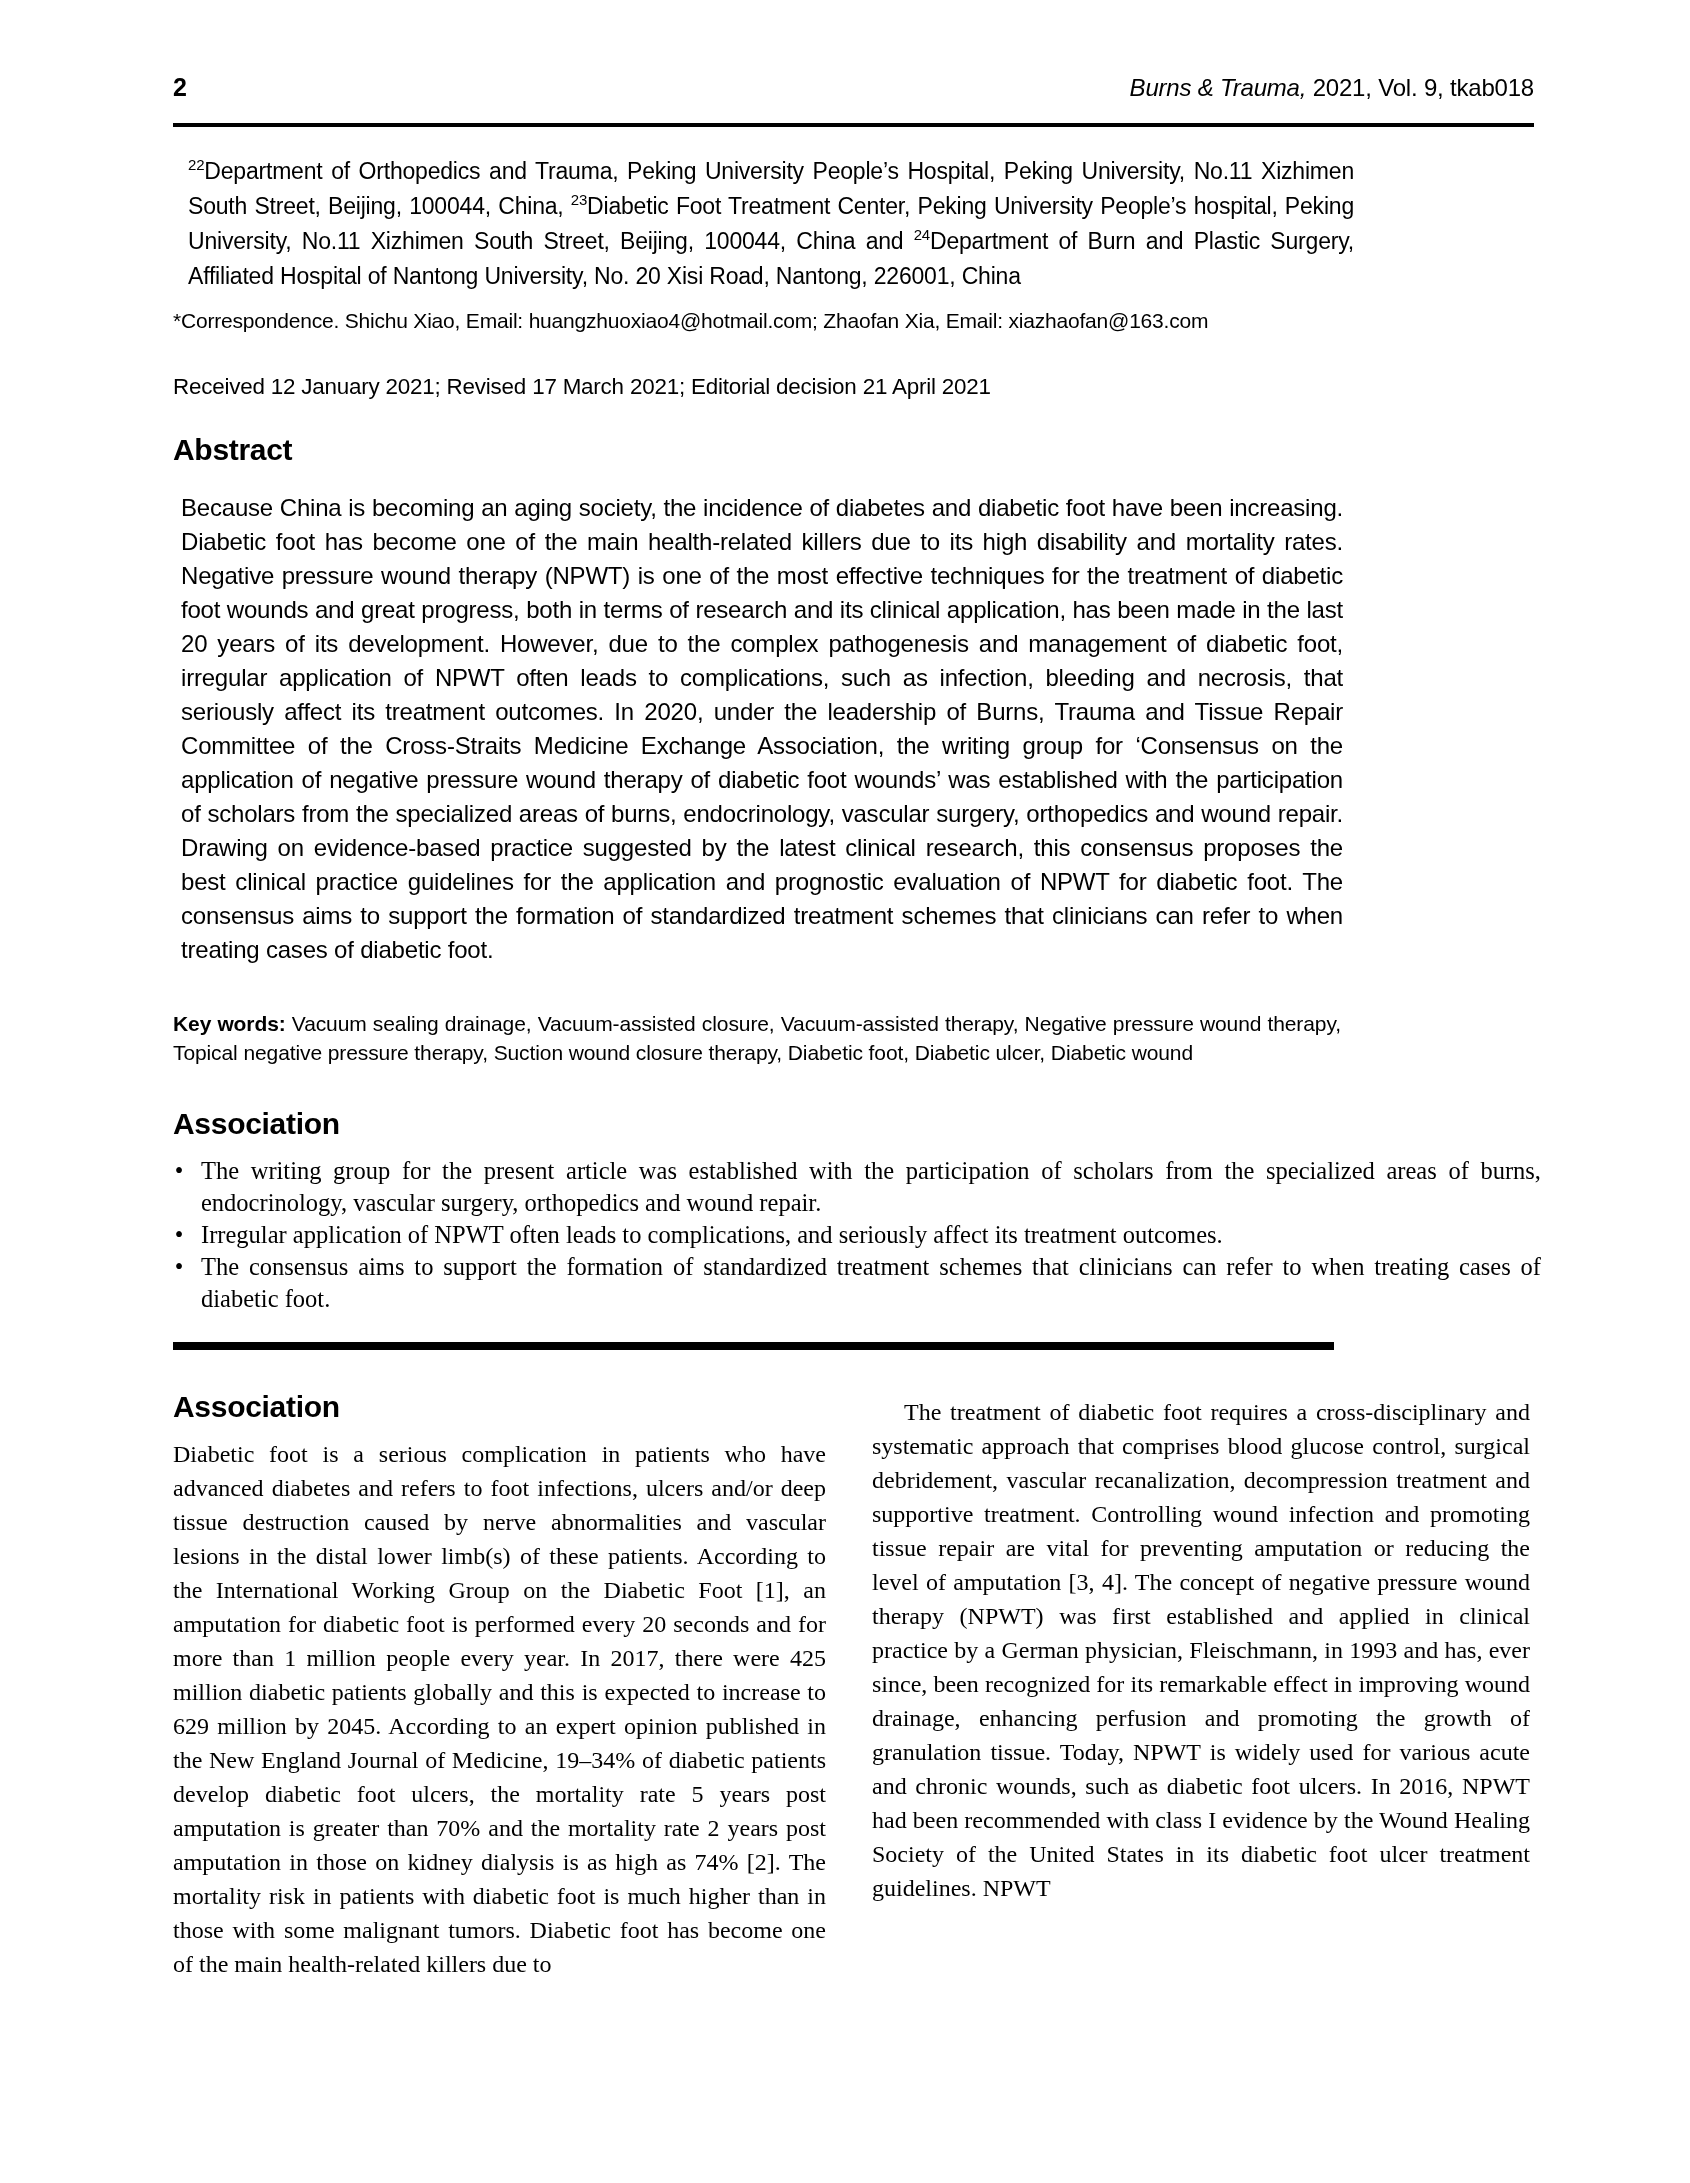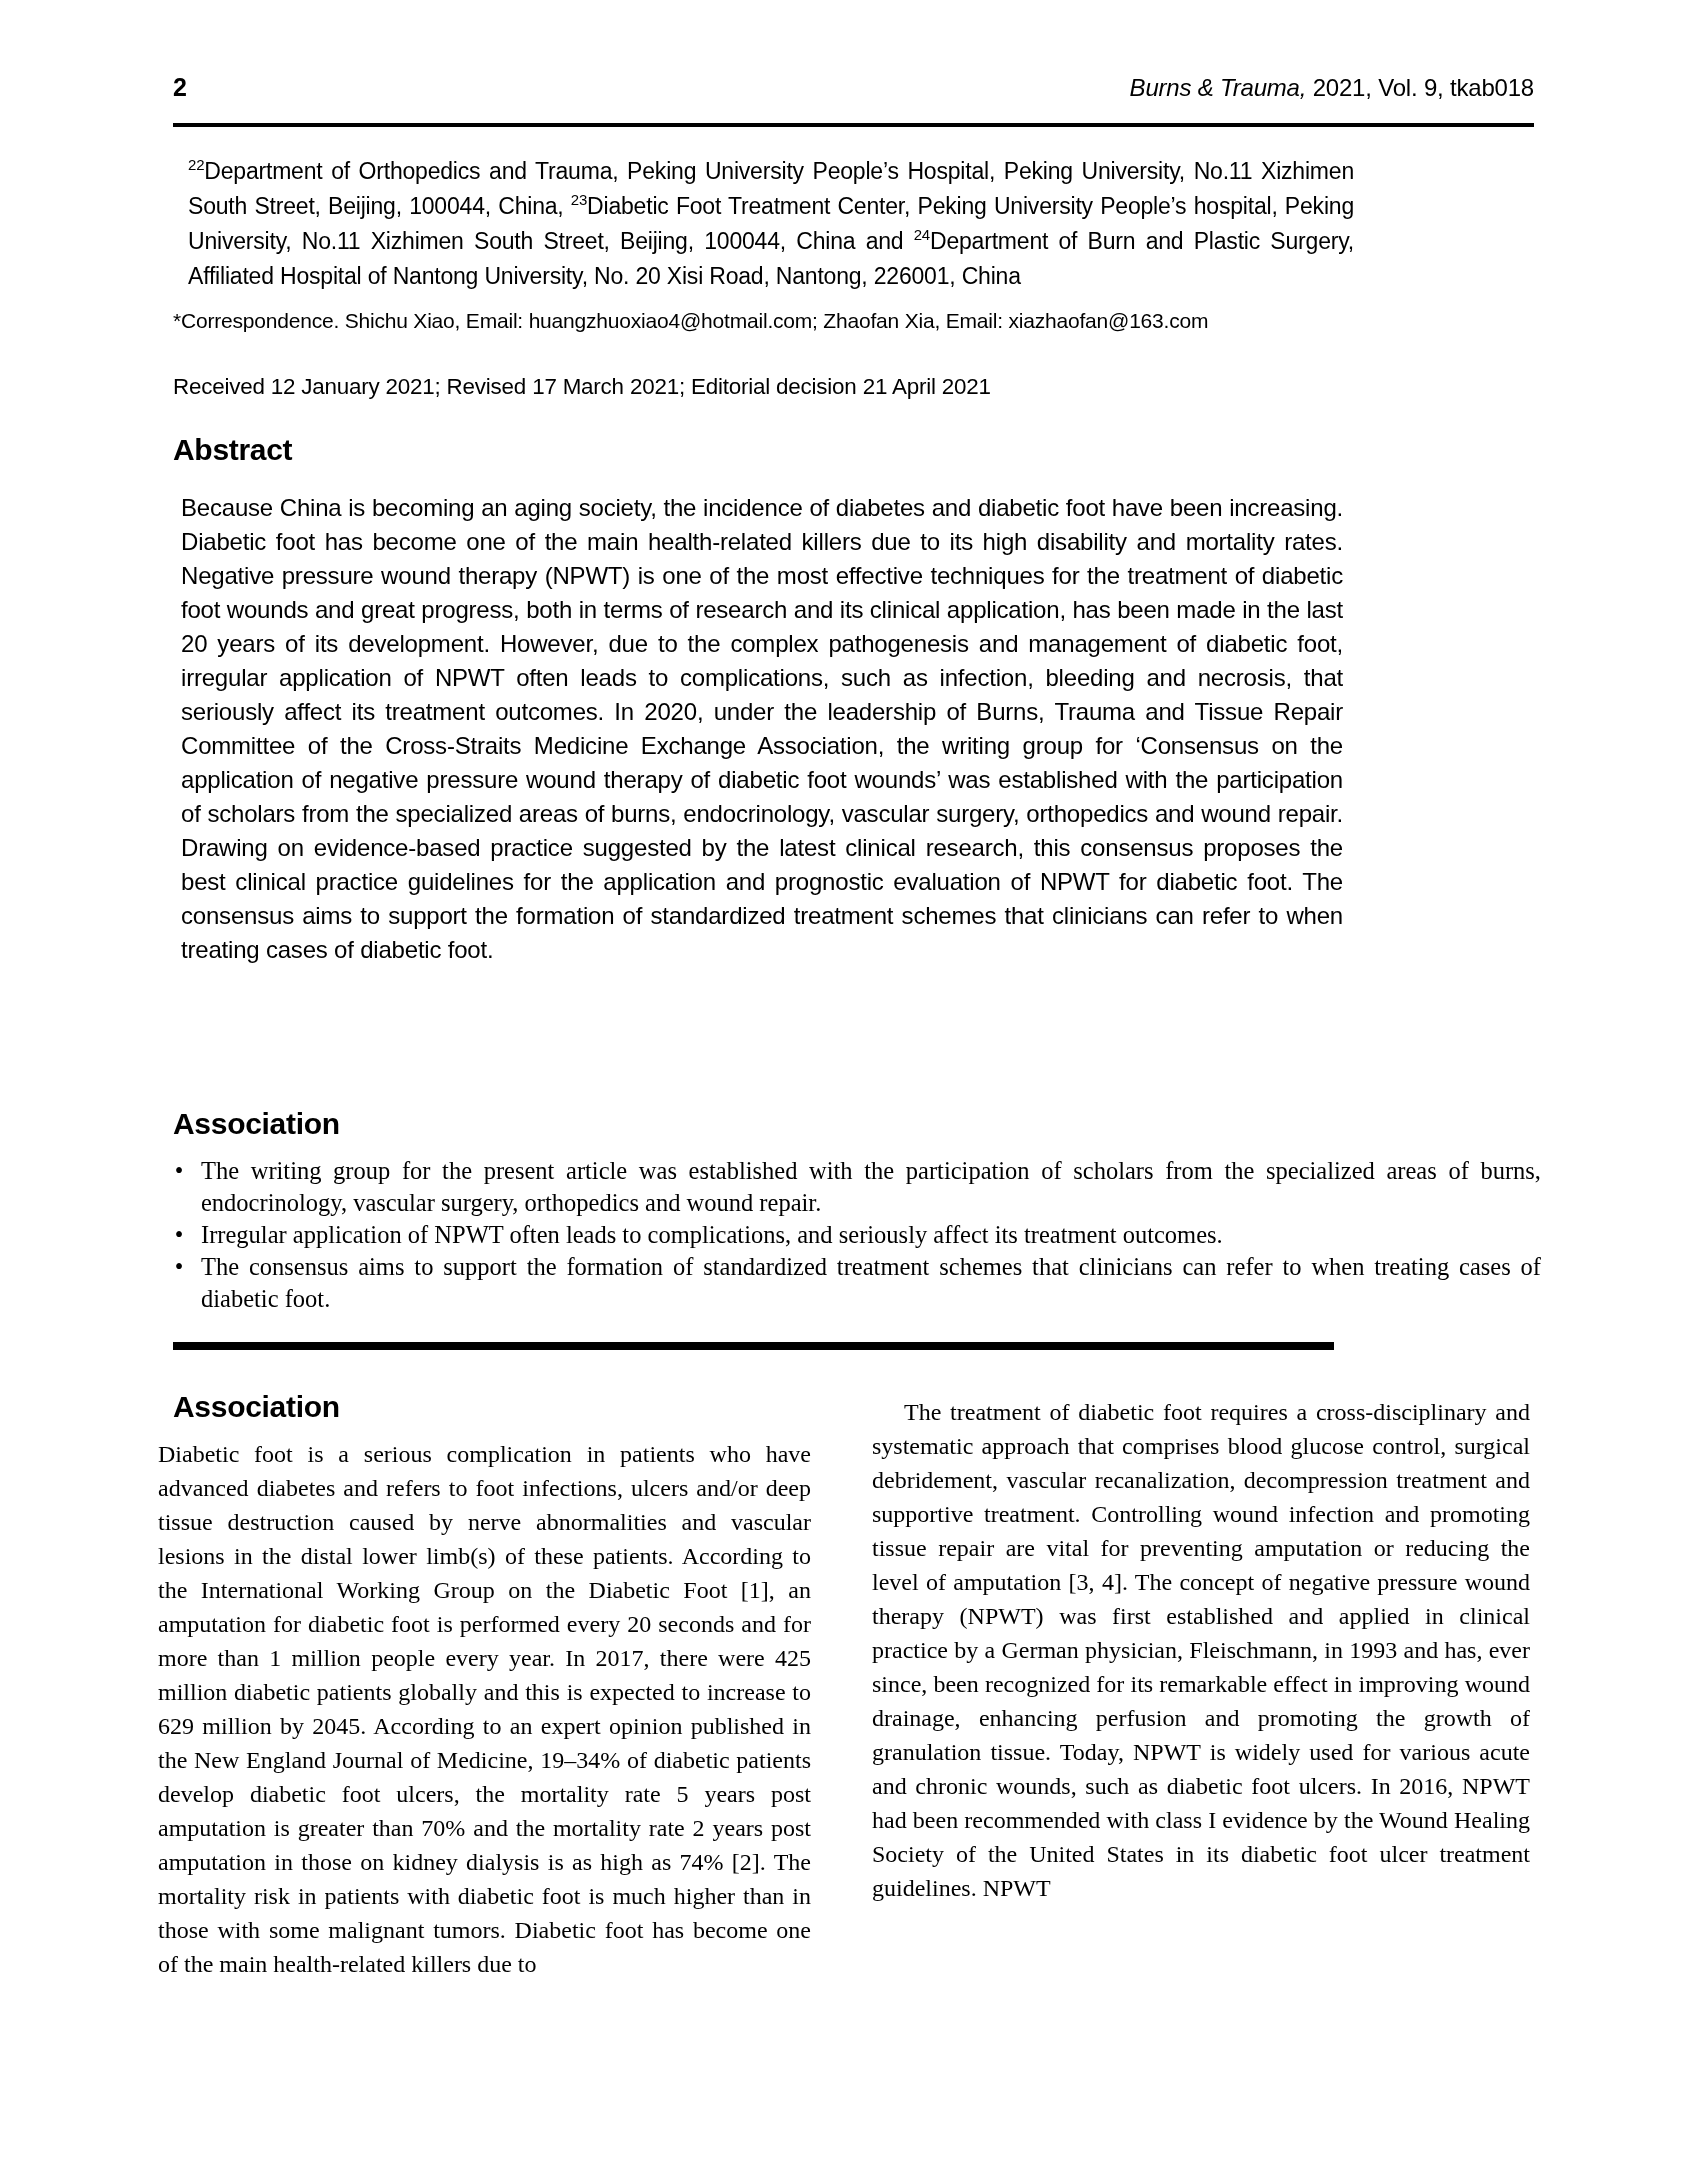--- a/index.html
+++ b/index.html
@@ -37,21 +37,21 @@
            list-style:none;font-family:"Liberation Serif",serif;font-size:24.5px;line-height:32px;}
   .hl-list li{position:relative;padding-left:28px;text-align:justify;}
   .hl-list li::before{content:"\2022";position:absolute;left:1.7px;}
 
   .thick-rule{position:absolute;left:173px;top:1342px;width:1161px;height:7.6px;background:#000;}
 
   .h-background{top:1390px;}
   .col{position:absolute;font-family:"Liberation Serif",serif;font-size:24px;
        line-height:34px;text-align:justify;}
   .col p{margin:0;}
-  .col-left{left:158px;top:1437px;width:653px;}
+  .col-left{left:173px;top:1437px;width:653px;}
   .col-right{left:872px;top:1395px;width:658px;}
   .col-right .indent{text-indent:32px;}
 </style>
 </head>
 <body>
 
 <div class="page">
 
   <div class="header-row">
     <span class="pagenum">2</span>
@@ -61,20 +61,21 @@
 
   <p class="affil" id="affil"><sup>22</sup>Department of Orthopedics and Trauma, Peking University People’s Hospital, Peking University, No.11 Xizhimen South Street, Beijing, 100044, China, <sup>23</sup>Diabetic Foot Treatment Center, Peking University People’s hospital, Peking University, No.11 Xizhimen South Street, Beijing, 100044, China and <sup>24</sup>Department of Burn and Plastic Surgery, Affiliated Hospital of Nantong University, No. 20 Xisi Road, Nantong, 226001, China</p>
 
   <p class="corr">*Correspondence. Shichu Xiao, Email: huangzhuoxiao4@hotmail.com; Zhaofan Xia, Email: xiazhaofan@163.com</p>
 
   <p class="dates">Received 12 January 2021; Revised 17 March 2021; Editorial decision 21 April 2021</p>
 
   <h2 class="h-sans h-abstract">Abstract</h2>
   <p class="abstract-body">Because China is becoming an aging society, the incidence of diabetes and diabetic foot have been increasing. Diabetic foot has become one of the main health-related killers due to its high disability and mortality rates. Negative pressure wound therapy (NPWT) is one of the most effective techniques for the treatment of diabetic foot wounds and great progress, both in terms of research and its clinical application, has been made in the last 20 years of its development. However, due to the complex pathogenesis and management of diabetic foot, irregular application of NPWT often leads to complications, such as infection, bleeding and necrosis, that seriously affect its treatment outcomes. In 2020, under the leadership of Burns, Trauma and Tissue Repair Committee of the Cross-Straits Medicine Exchange Association, the writing group for ‘Consensus on the application of negative pressure wound therapy of diabetic foot wounds’ was established with the participation of scholars from the specialized areas of burns, endocrinology, vascular surgery, orthopedics and wound repair. Drawing on evidence-based practice suggested by the latest clinical research, this consensus proposes the best clinical practice guidelines for the application and prognostic evaluation of NPWT for diabetic foot. The consensus aims to support the formation of standardized treatment schemes that clinicians can refer to when treating cases of diabetic foot.</p>
 
+  <p class="keywords"><b>Key words:</b><span> Vacuum sealing drainage, Vacuum-assisted closure, Vacuum-assisted therapy, Negative pressure wound therapy, Topical negative pressure therapy, Suction wound closure therapy, Diabetic foot, Diabetic ulcer, Diabetic wound</span></p>
 
   <h2 class="h-sans h-highlights">Association</h2>
   <ul class="hl-list" id="hl-list">
       <li>The writing group for the present article was established with the participation of scholars from the specialized areas of burns, endocrinology, vascular surgery, orthopedics and wound repair.</li>
       <li>Irregular application of NPWT often leads to complications, and seriously affect its treatment outcomes.</li>
       <li>The consensus aims to support the formation of standardized treatment schemes that clinicians can refer to when treating cases of diabetic foot.</li>
     </ul>
 
   <div class="thick-rule"></div>
 

